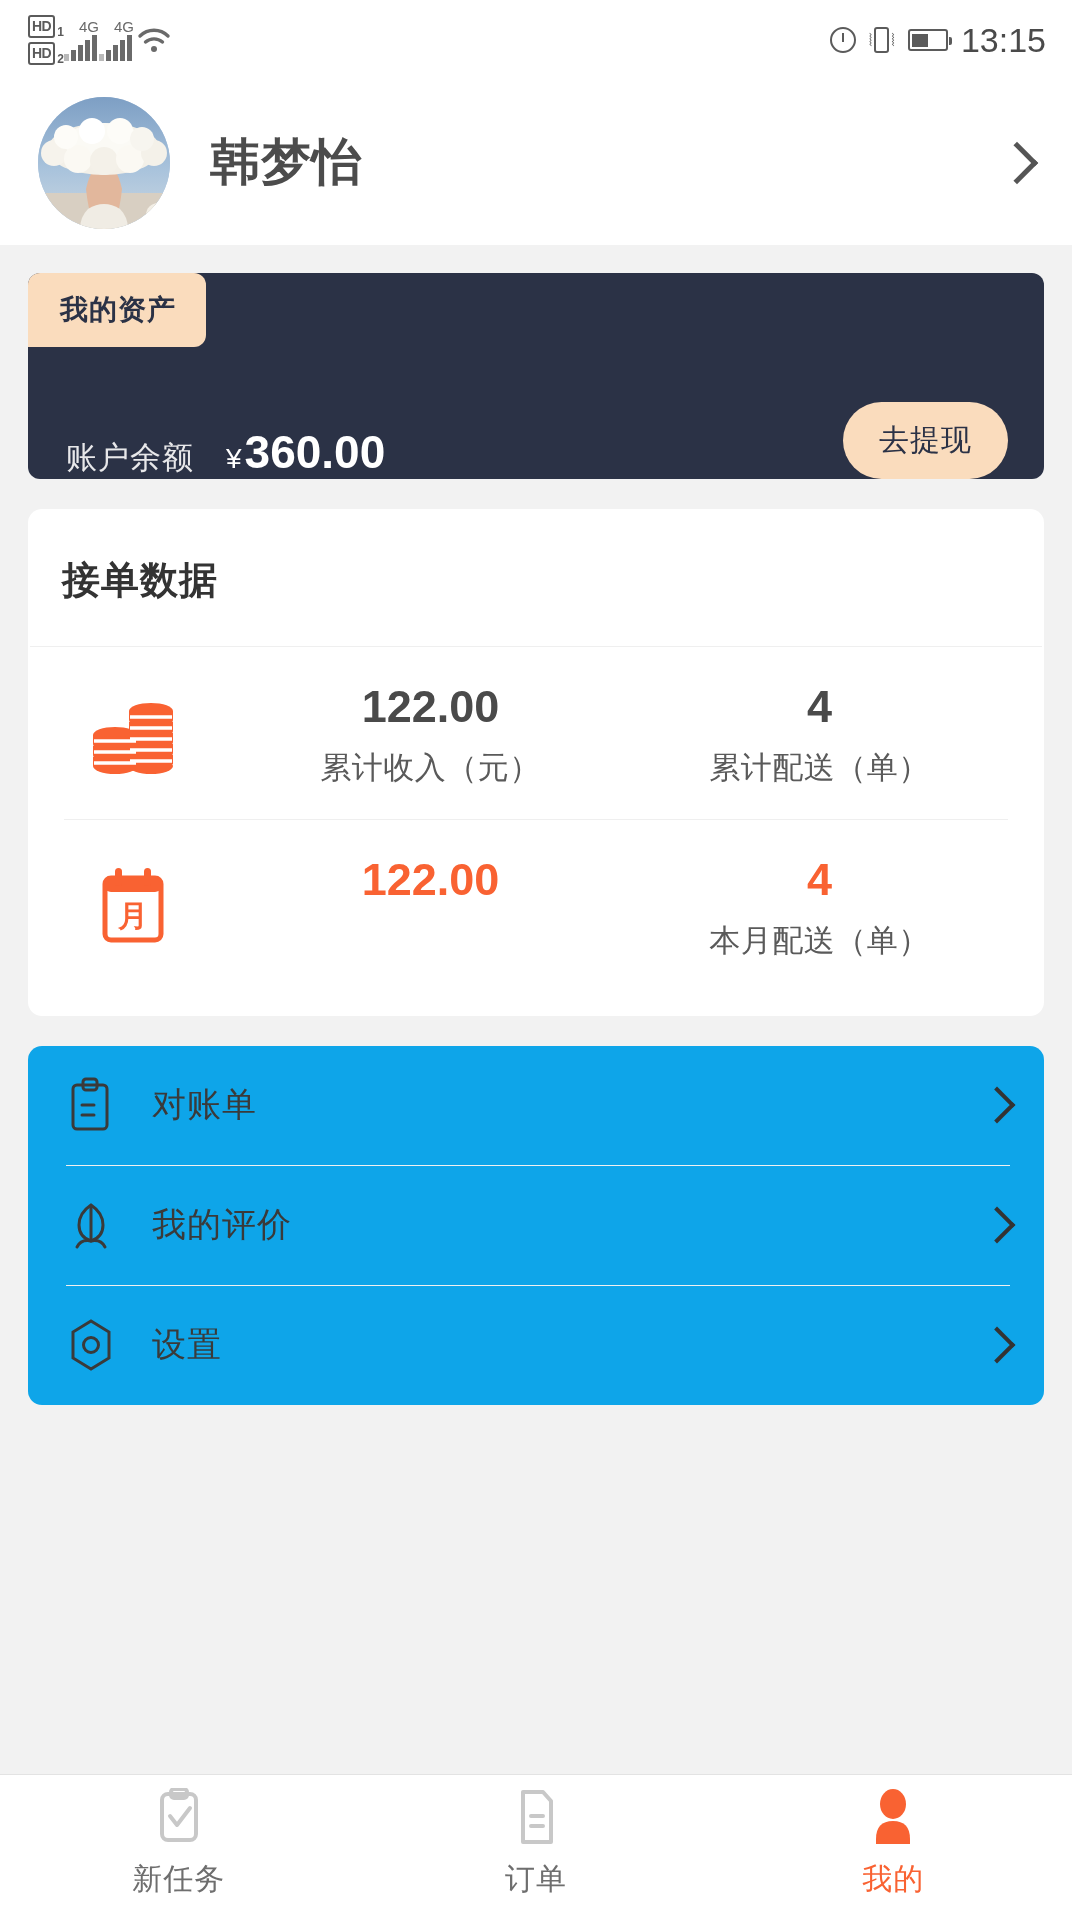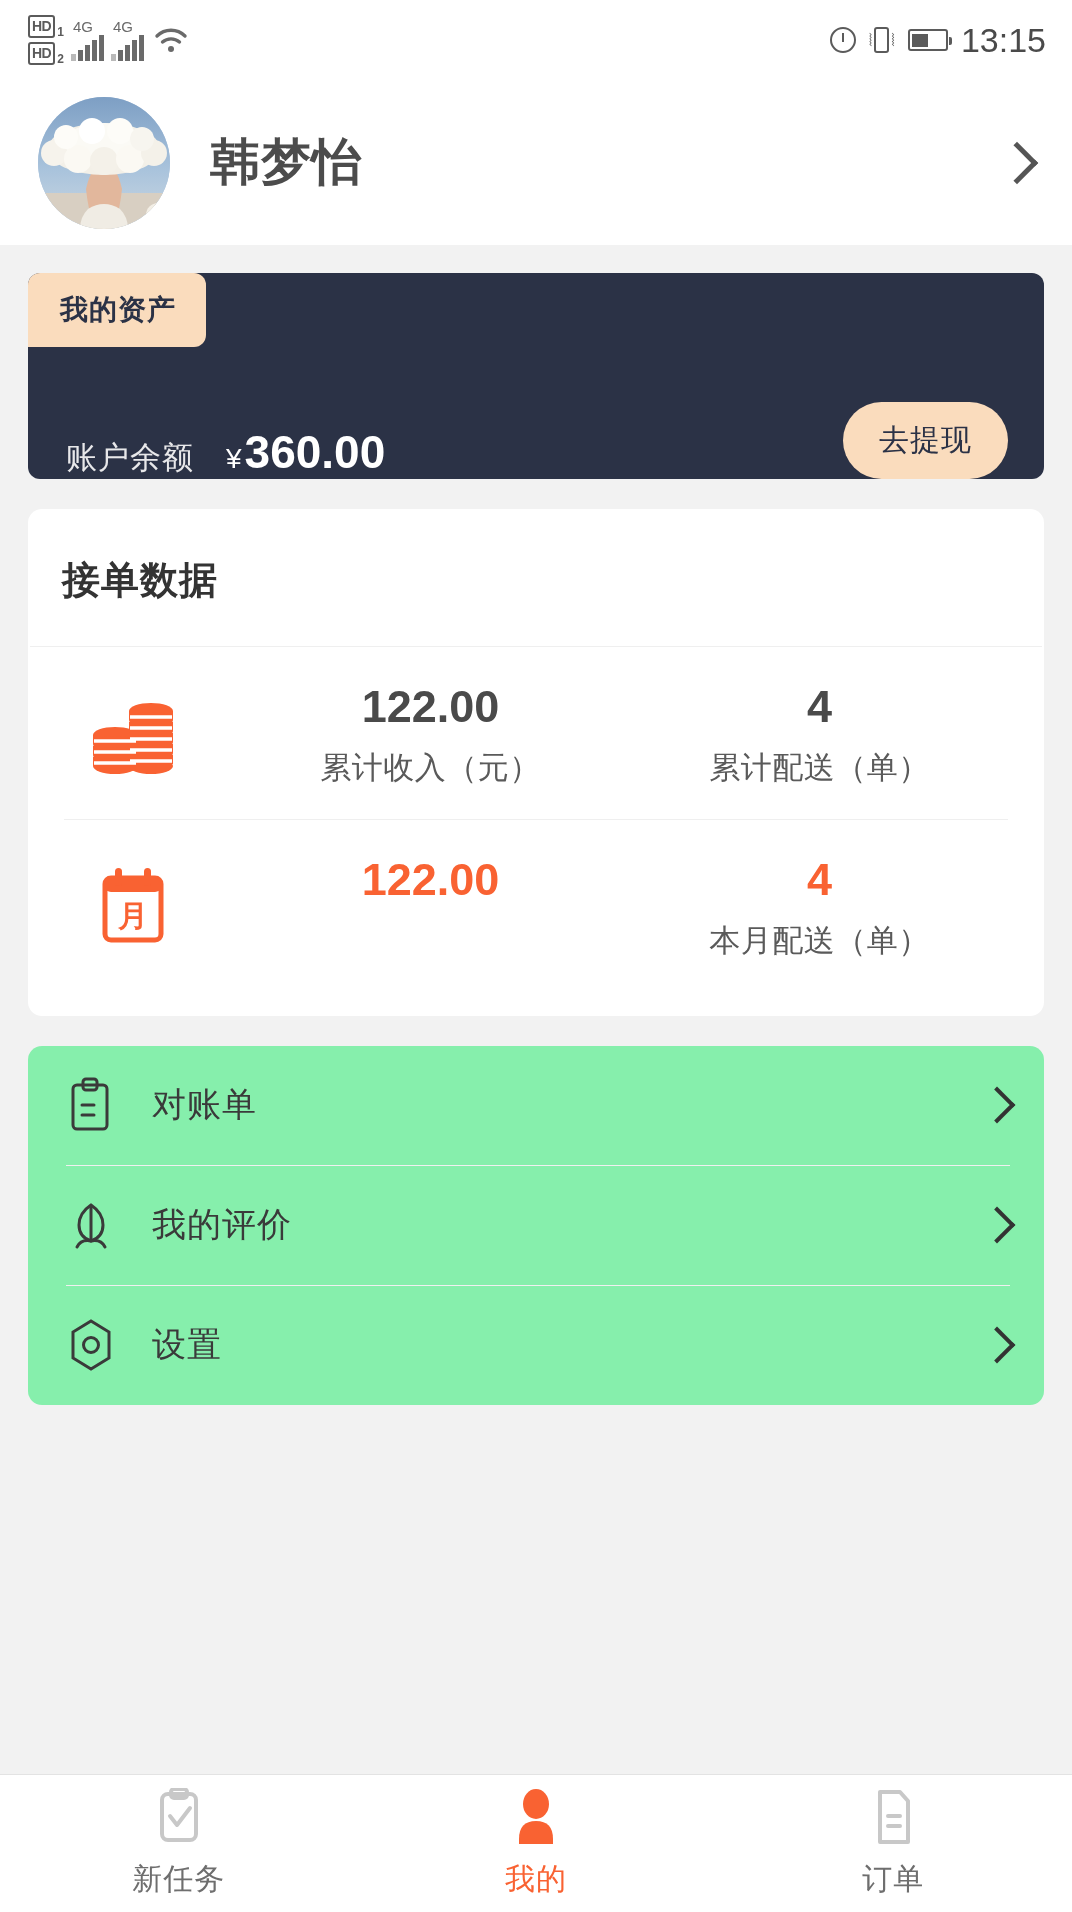--- a/index.html
+++ b/index.html
@@ -9,33 +9,33 @@
     font-family:"Liberation Sans","DejaVu Sans",sans-serif;
     -webkit-font-smoothing:antialiased;
     overflow:hidden;
   }
   
   .statusbar{
     height:80px; width:100%; background:#ffffff;
     display:flex; align-items:center; justify-content:space-between;
     padding:0 26px 0 28px;
   }
-  .sb-left{ display:flex; align-items:center; gap:7px; }
+  .sb-left{ display:flex; align-items:center; }
   .hd-col{ display:flex; flex-direction:column; gap:4px; }
   .hd-badge{
     display:flex; align-items:flex-end; gap:2px;
   }
   .hd-box{
     border:2.5px solid #5b5b5b; border-radius:3px;
     font-size:14px; font-weight:bold; color:#5b5b5b;
     line-height:1; padding:2px 2px 3px 2px; letter-spacing:-0.5px;
   }
   .hd-num{ font-size:12px; color:#5b5b5b; font-weight:bold; line-height:1; }
   .sig-group{ display:flex; flex-direction:column; align-items:flex-start; }
-  .sig-4g{ font-size:15px; color:#6a6a6a; line-height:1; margin-bottom:1px; margin-left:2px;}
+  .sig-4g{ font-size:15px; color:#6a6a6a; line-height:1; margin-bottom:1px; margin-left:15px;}
   .bars{ display:flex; align-items:flex-end; gap:2px; height:26px; }
   .bars i{ display:block; width:5px; background:#6a6a6a; }
   .bars i:nth-child(1){ height:7px; background:#b9b9b9;}
   .bars i:nth-child(2){ height:11px;}
   .bars i:nth-child(3){ height:16px;}
   .bars i:nth-child(4){ height:21px;}
   .bars i:nth-child(5){ height:26px;}
   .wifi{ position:relative; width:34px; height:28px; margin-left:3px; }
   .sb-right{ display:flex; align-items:center; gap:13px; }
   .clock-ic{
@@ -125,21 +125,21 @@
   .stat-row{ display:flex; align-items:center; padding:34px 30px 30px 30px;gap:28px; }
   .stat-icon{ width:150px; display:flex; justify-content:center; flex-shrink:0; }
   .stat-cells{ flex:1; display:flex; }
   .stat-cell{ flex:1; text-align:center; }
   .stat-val{ font-size:45px; font-weight:bold; color:#4a4a4a; line-height:1.15; }
   .stat-cap{ font-size:31px; color:#5a5a5a; margin-top:14px; letter-spacing:0.5px;}
   .stat-row.accent .stat-val{ color:#f96232; }
 
   
   .menu-card{
-    background:#86efac; border-radius:14px; margin-top:30px; overflow:hidden;
+    background:#0ea5e9; border-radius:14px; margin-top:30px; overflow:hidden;
   }
   .menu-item{
     height:119px; display:flex; align-items:center; padding:0 34px 0 38px;
     cursor:pointer;
   }
   .mi-icon{ width:62px; flex-shrink:0; display:flex; align-items:center; }
   .mi-label{
     flex:1; margin-left:24px; font-size:34px; color:#3a3a3a; letter-spacing:1px;
   }
   .menu-div{ height:1px; background:#f0f0f0; margin:0 34px 0 38px; }
@@ -384,32 +384,32 @@
     <span class="tab-ic">
       <svg width="54" height="58" viewBox="0 0 54 58">
         <rect x="10" y="6" width="34" height="46" rx="6" fill="none" stroke="#c8c8c8" stroke-width="4"></rect>
         <rect x="19" y="1" width="16" height="9" rx="3" fill="none" stroke="#c8c8c8" stroke-width="4"></rect>
         <path d="M18 28 l7 9 l13 -17" fill="none" stroke="#c8c8c8" stroke-width="4" stroke-linecap="round" stroke-linejoin="round"></path>
       </svg>
     </span>
     <span class="tab-label">新任务</span>
   </div>
 
+  <div class="tab">
+    <span class="tab-ic">
+      <svg width="54" height="58" viewBox="0 0 54 58">
+        <path d="M14 4 h20 l8 9 v41 h-28 z" fill="none" stroke="#c8c8c8" stroke-width="4" stroke-linejoin="round"></path>
+        <path d="M22 28 h12 M22 38 h12" stroke="#c8c8c8" stroke-width="4" stroke-linecap="round"></path>
+      </svg>
+    </span>
+    <span class="tab-label">订单</span>
+  </div>
+
   <div class="tab active">
     <span class="tab-ic">
       <svg width="54" height="58" viewBox="0 0 54 58">
         <ellipse cx="27" cy="16" rx="13" ry="15" fill="#f96232"></ellipse>
         <path d="M27 33 q17 0 17 18 v5 h-34 v-5 q0 -18 17 -18z" fill="#f96232"></path>
       </svg>
     </span>
     <span class="tab-label">我的</span>
   </div>
-
-  <div class="tab">
-    <span class="tab-ic">
-      <svg width="54" height="58" viewBox="0 0 54 58">
-        <path d="M14 4 h20 l8 9 v41 h-28 z" fill="none" stroke="#c8c8c8" stroke-width="4" stroke-linejoin="round"></path>
-        <path d="M22 28 h12 M22 38 h12" stroke="#c8c8c8" stroke-width="4" stroke-linecap="round"></path>
-      </svg>
-    </span>
-    <span class="tab-label">订单</span>
-  </div>
 </div>
 
 </body></html>

